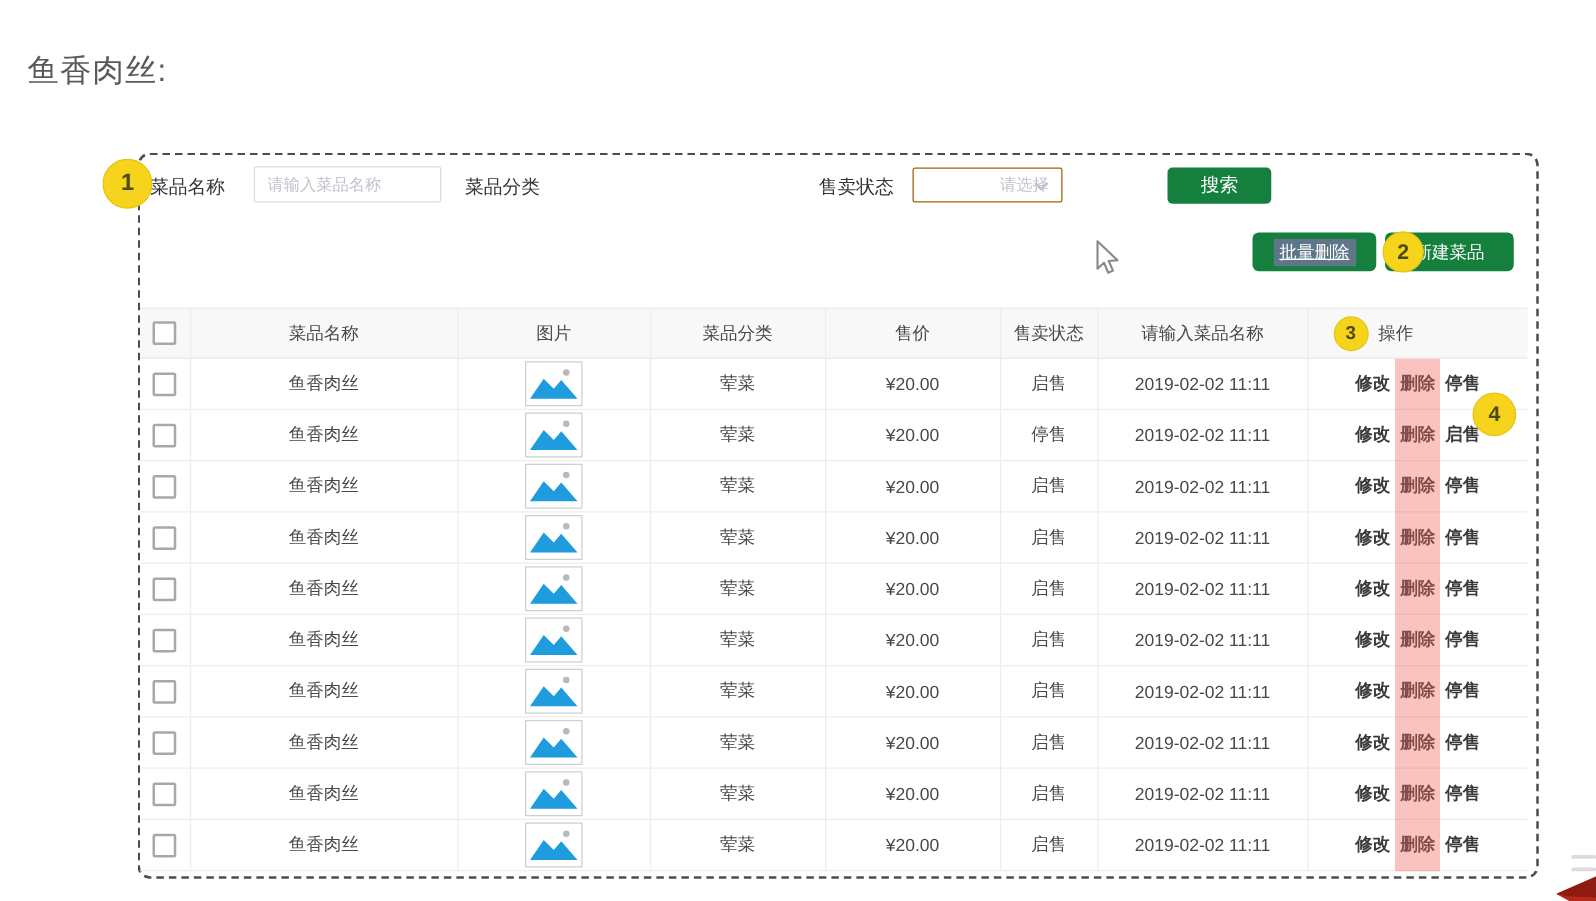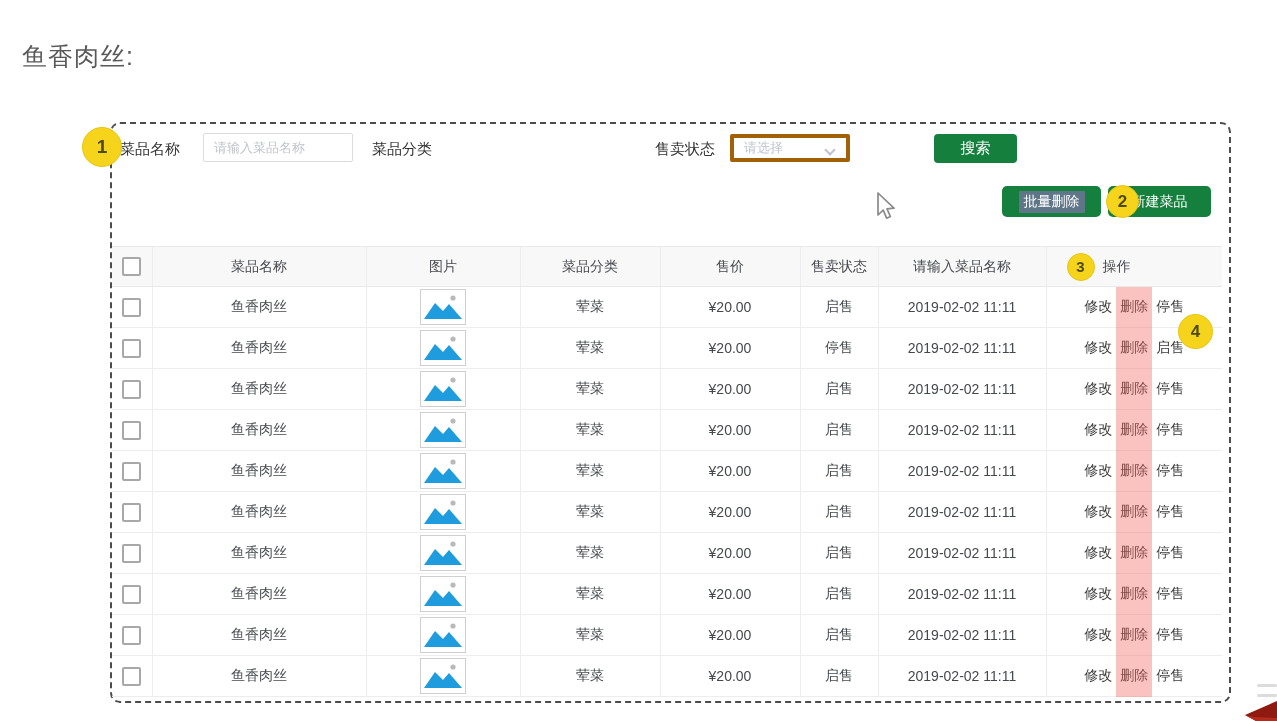--- a/index.html
+++ b/index.html
@@ -18,57 +18,57 @@
     background:#fff; border:2px dashed #4c4c4c; border-radius:10px;
   }
   .flabel { position:absolute; font-size:15px; font-weight:500; color:#333; }
   .tinput {
     position:absolute; height:29px; border:1px solid #dcdcdc; border-radius:2px;
     font-size:13px; padding:0 10px; color:#333; outline:none; background:#fff;
     font-family:inherit;
   }
   .tinput::placeholder { color:#c0c4cc; }
   .select-box {
-    position:absolute; height:28px; border:4px solid #a16207; border-radius:2px;
+    position:absolute; height:28px; border:1px solid #a16207; border-radius:2px;
     background:#fff; display:flex; align-items:center; padding:0 10px;
-    font-size:13px; color:#c0c4cc; cursor:pointer;
+    font-size:13px; color:#c0c4cc; cursor:pointer;justify-content:flex-end;
   }
   .chev {
     position:absolute; right:12px; top:8px; width:8px; height:8px;
     border-right:2px solid #bfc3ca; border-bottom:2px solid #bfc3ca;
     transform:rotate(45deg);
   }
   .btn {
     position:absolute; border:none; border-radius:4px; background:#15803d;
     color:#fff; font-size:14px; cursor:pointer; font-family:inherit;
     display:flex; align-items:center; justify-content:center;
   }
   .btn-search { left:822px; top:10px; width:83px; height:29px; font-size:15px; }
-  .btn-batch  { left:890px; top:62px; width:99px;  height:31px; border-radius:5px; }
+  .btn-batch  { left:890px; top:62px; width:99px;  height:31px; border-radius:5px;text-decoration:underline; }
   .btn-batch .overlay { background:rgba(106,116,148,0.88); padding:2px 5px; border-radius:1px; }
   .btn-create { left:996px; top:62px; width:103px; height:31px; border-radius:5px; }
   
   .tbl-wrap { position:absolute; left:0; top:122px; width:1110px; }
   table { border-collapse:collapse; table-layout:fixed; width:1110px; }
   th, td { border-right:1px solid #ededed; text-align:center; font-weight:normal; }
   th:last-child, td:last-child { border-right:none; }
   thead th {
     height:40px; background:#f8f8f8; font-size:14px; font-weight:500; color:#47494e;
     border-top:1px solid #e9e9e9; border-bottom:1px solid #e9e9e9;
   }
   tbody td { height:41px; font-size:14px; color:#45484d; border-bottom:1px solid #ededed; }
   .cb {
     width:19px; height:19px; border:2px solid #a8a8a8; border-radius:2px;
     background:#fff; margin:0 auto; cursor:pointer;
   }
   .thumb {
     width:46px; height:36px; border:1px solid #cfcfcf; background:#fff;
     margin:0 auto; display:flex; align-items:center; justify-content:center;
   }
-  .act { margin:0 4px; color:#3a3a3a; cursor:pointer; }
+  .act { margin:0 4px; color:#3a3a3a; cursor:pointer;font-weight:bold; }
   .op-head { display:flex; align-items:center; justify-content:flex-start; padding-left:20px; gap:8px; }
   
   .marker {
     position:absolute; background:#f7d41c; border:1px solid #e6c414; border-radius:50%;
     display:flex; align-items:center; justify-content:center;
     color:#4d4a14; font-weight:bold; z-index:8;
   }
   .m1 { left:82px;  top:127px; width:40px; height:40px; font-size:19px; }
   .m2 { left:1106px; top:185px; width:33px; height:33px; font-size:17px; }
   .m3 { position:static; width:28px; height:28px; font-size:15px; flex:0 0 28px; }

